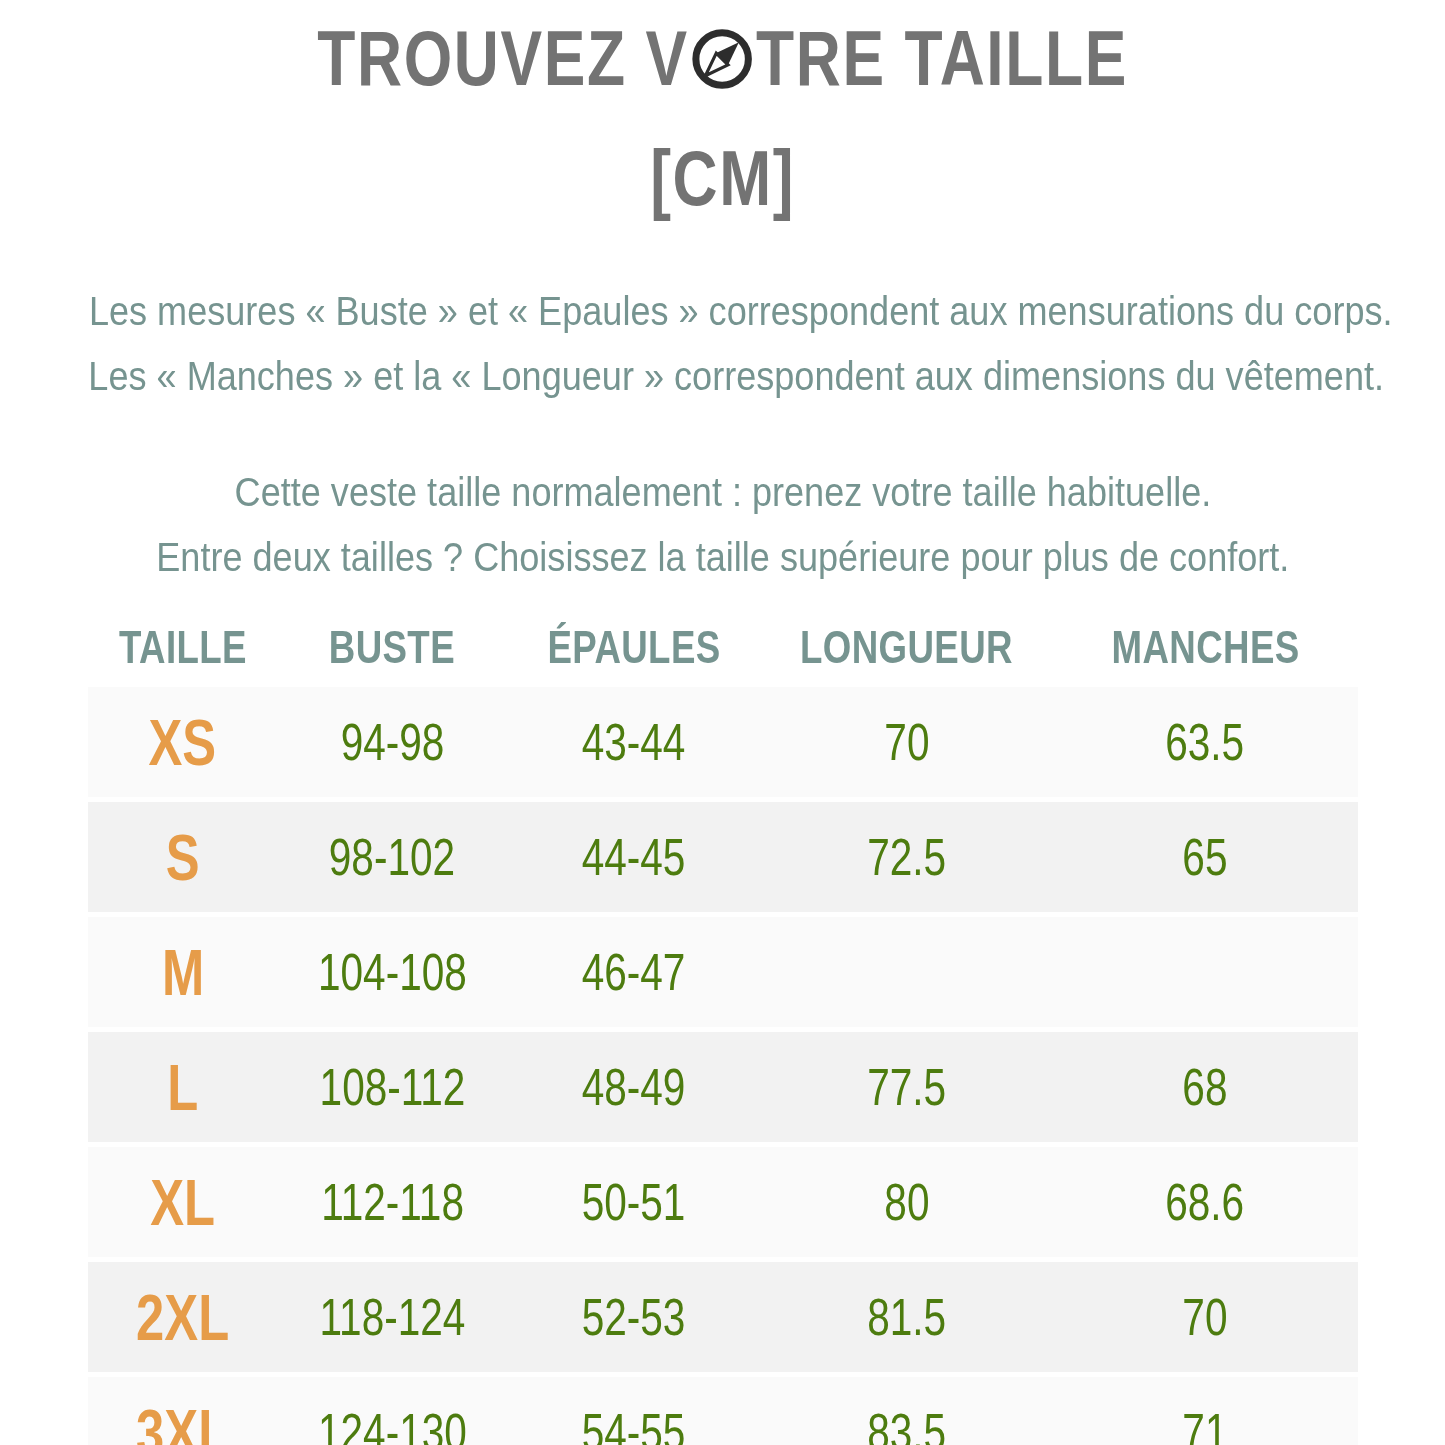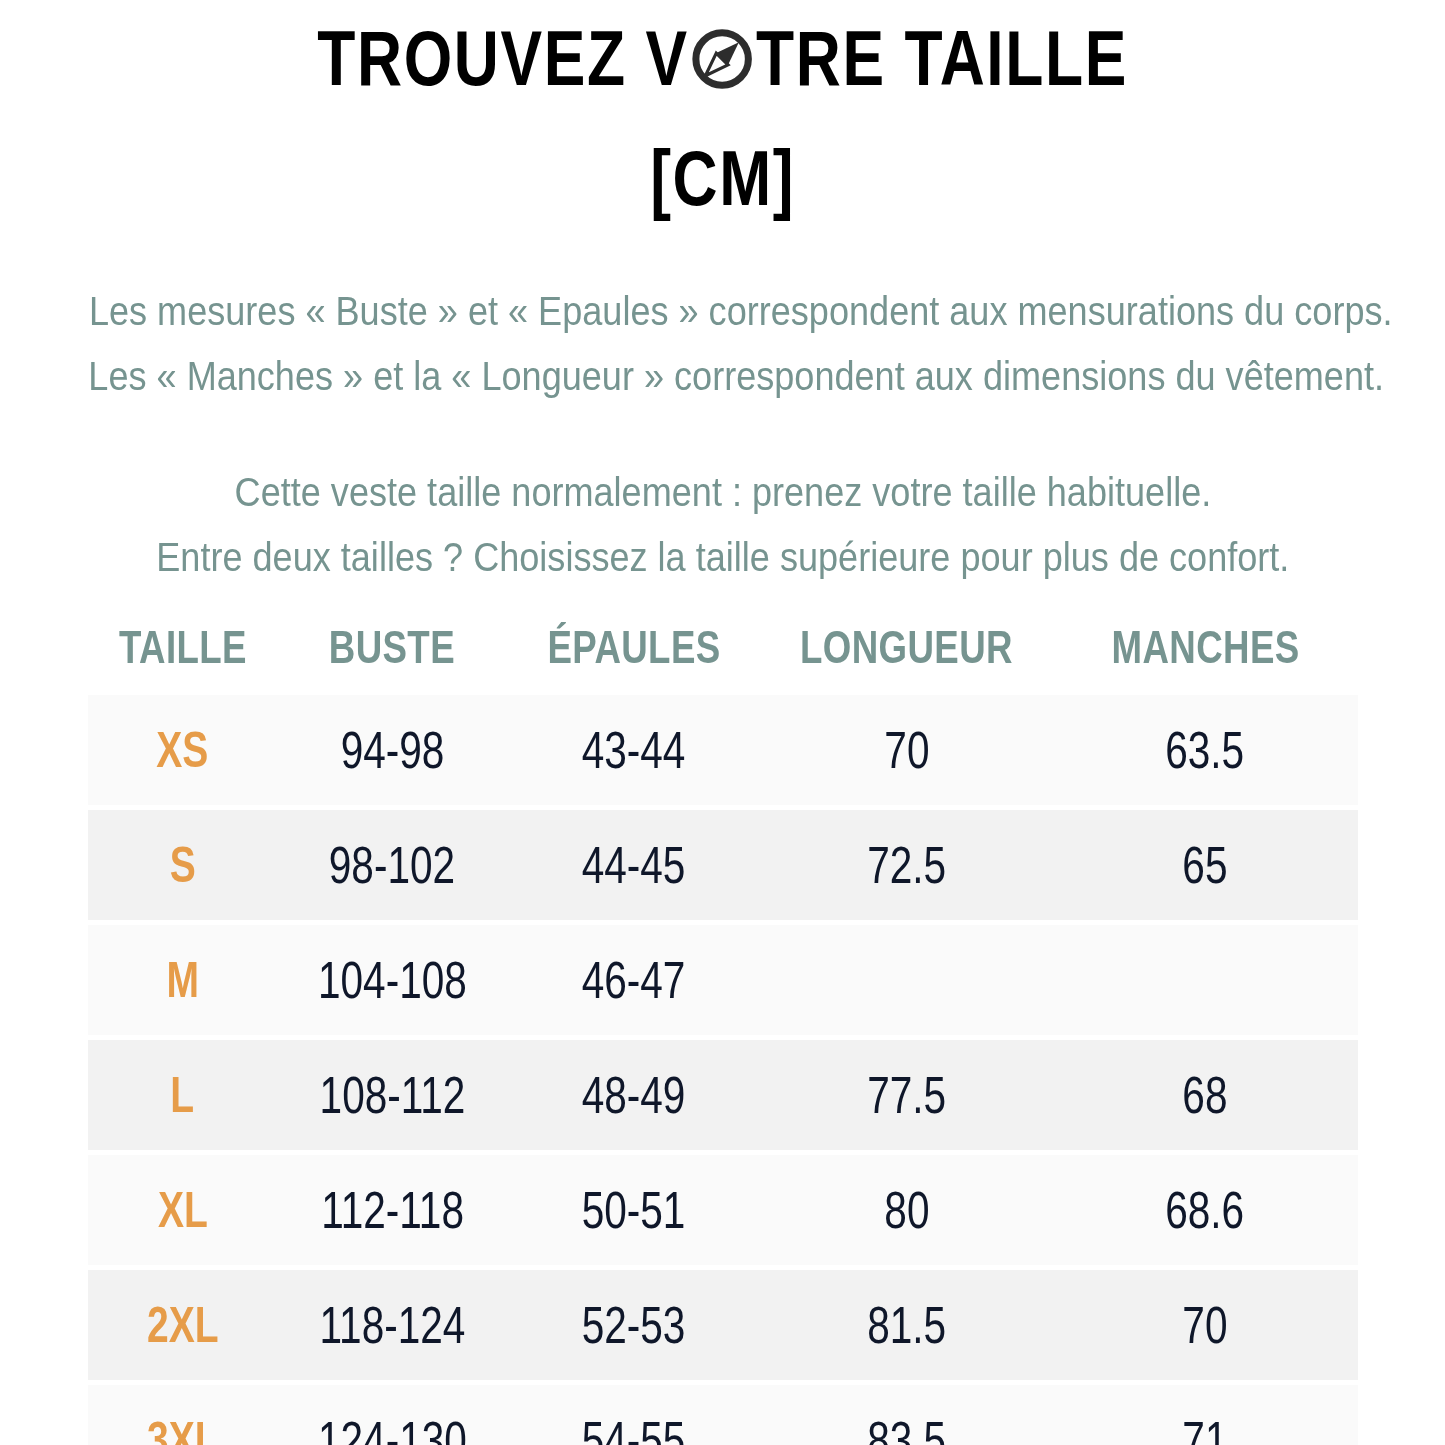--- a/index.html
+++ b/index.html
@@ -13,21 +13,21 @@
   }
   .page {
     width: 1445px;
     height: 1445px;
     padding-top: 18px;
     box-sizing: border-box;
   }
   
   .title {
     text-align: center;
-    color: #000000;
+    color: #737373;
     font-weight: bold;
     font-size: 78px;
     line-height: 1.03;
   }
   .squeeze {
     display: inline-block;
     transform: scaleX(0.80);
     transform-origin: center;
     white-space: nowrap;
   }
@@ -50,21 +50,21 @@
   .fit-note { margin-top: 50px; }
   
   .size-table {
     width: 1270px;
     margin: 26px auto 0;
   }
   .thead-row {
     display: flex;
     align-items: center;
     height: 58px;
-    margin-bottom: 20px;
+    margin-bottom: 12px;
   }
   .th {
     color: #769490;
     font-weight: bold;
     font-size: 47px;
     text-align: center;
   }
   .th .squeeze { transform: scaleX(0.78); letter-spacing: 0.5px; }
   .tbody .row {
     display: flex;
@@ -76,24 +76,24 @@
   .row.shade { background: #f2f2f2; }
   .cell { text-align: center; }
   .c1 { width: 15%; }
   .c2 { width: 18%; }
   .c3 { width: 20%; }
   .c4 { width: 23%; }
   .c5 { width: 24%; }
   .size-cell {
     color: #e69c49;
     font-weight: bold;
-    font-size: 50px;
+    font-size: 65px;
   }
   .num-cell {
-    color: #0f172a;
+    color: #4d7c0f;
     font-size: 52px;
   }
   .cell .squeeze { transform: scaleX(0.78); }
 </style>
 </head>
 <body>
 
 <div class="page">
 
   <div class="title">

